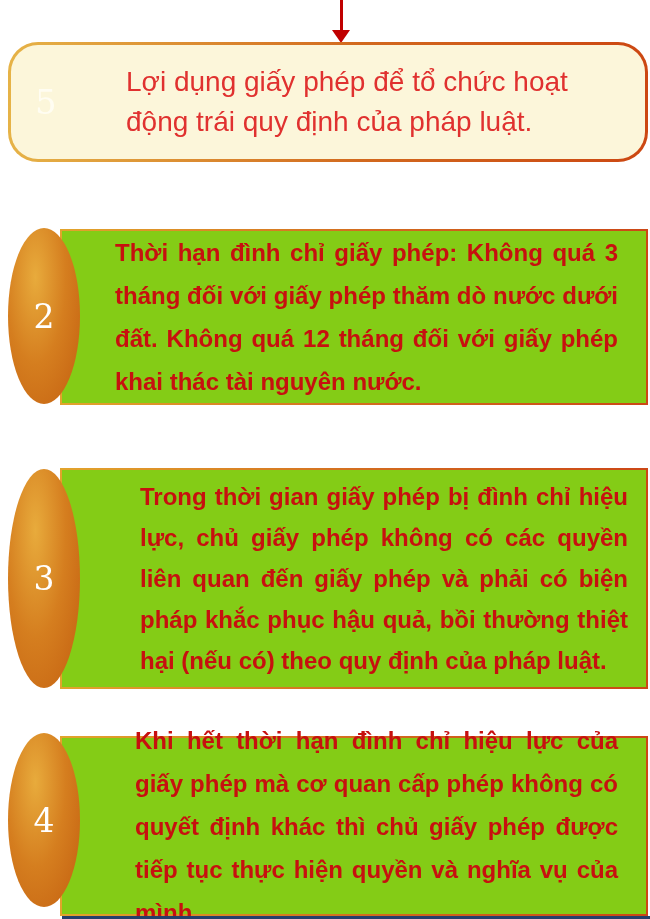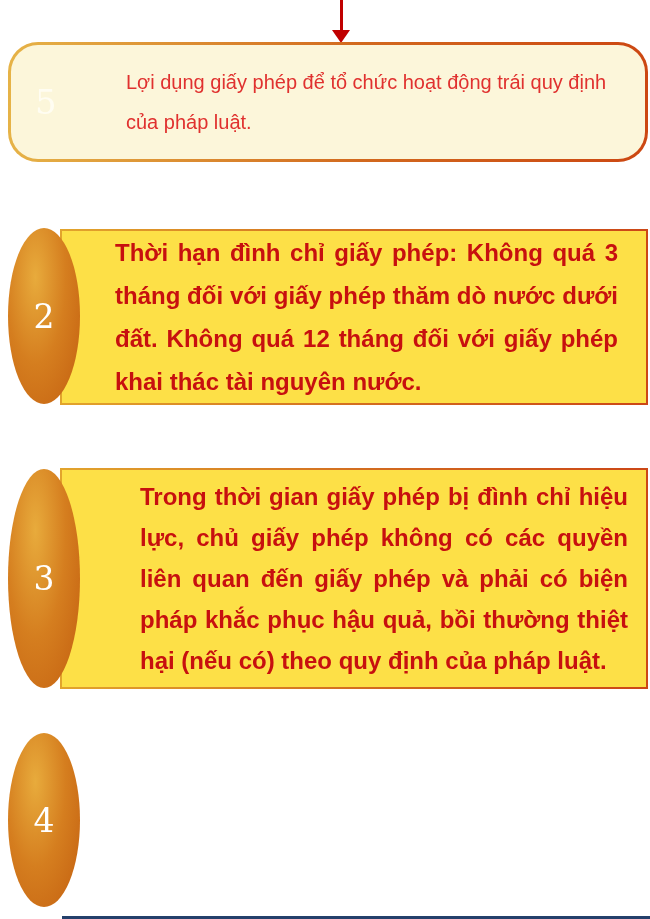--- a/index.html
+++ b/index.html
@@ -34,27 +34,27 @@
     display:flex;align-items:center;
     padding:0 30px 0 115px;
     box-sizing:border-box;
   }
   .ghost-number{
     position:absolute;left:24px;top:50%;transform:translateY(-50%);
     font-family:"DejaVu Serif", serif;
     font-size:34px;color:#fffdf2;
   }
   .round-text{
-    font-size:20px;line-height:40px;color:#e0312f;
+    font-size:28px;line-height:40px;color:#e0312f;
     text-align:left;
   }
   
   .step-box{
     position:absolute;left:60px;width:588px;
-    background:#fde047;
+    background:#84cc16;
     border:2px solid;
     border-image:linear-gradient(90deg,#e2a42c 0%,#d2691e 55%,#cc4716 100%) 1;
     box-sizing:border-box;
     display:flex;align-items:center;
   }
   .step-text{
     width:100%;
     font-size:24px;font-weight:bold;color:#c7100f;
     text-align:justify;
   }
@@ -106,19 +106,22 @@
     <span>2</span>
   </div>
 
   <div class="step-box" id="box3">
     <div class="step-text">Trong thời gian giấy phép bị đình chỉ hiệu lực, chủ giấy phép không có các quyền liên quan đến giấy phép và phải có biện pháp khắc phục hậu quả, bồi thường thiệt hại (nếu có) theo quy định của pháp luật.</div>
   </div>
   <div class="num-ellipse" id="ell3">
     <span>3</span>
   </div>
 
+  <div class="step-box" id="box4">
+    <div class="step-text">Khi hết thời hạn đình chỉ hiệu lực của giấy phép mà cơ quan cấp phép không có quyết định khác thì chủ giấy phép được tiếp tục thực hiện quyền và nghĩa vụ của mình.</div>
+  </div>
   <div class="num-ellipse" id="ell4">
     <span>4</span>
   </div>
 
   <div class="bottom-strip"></div>
 
 </div>
 
 </body></html>

